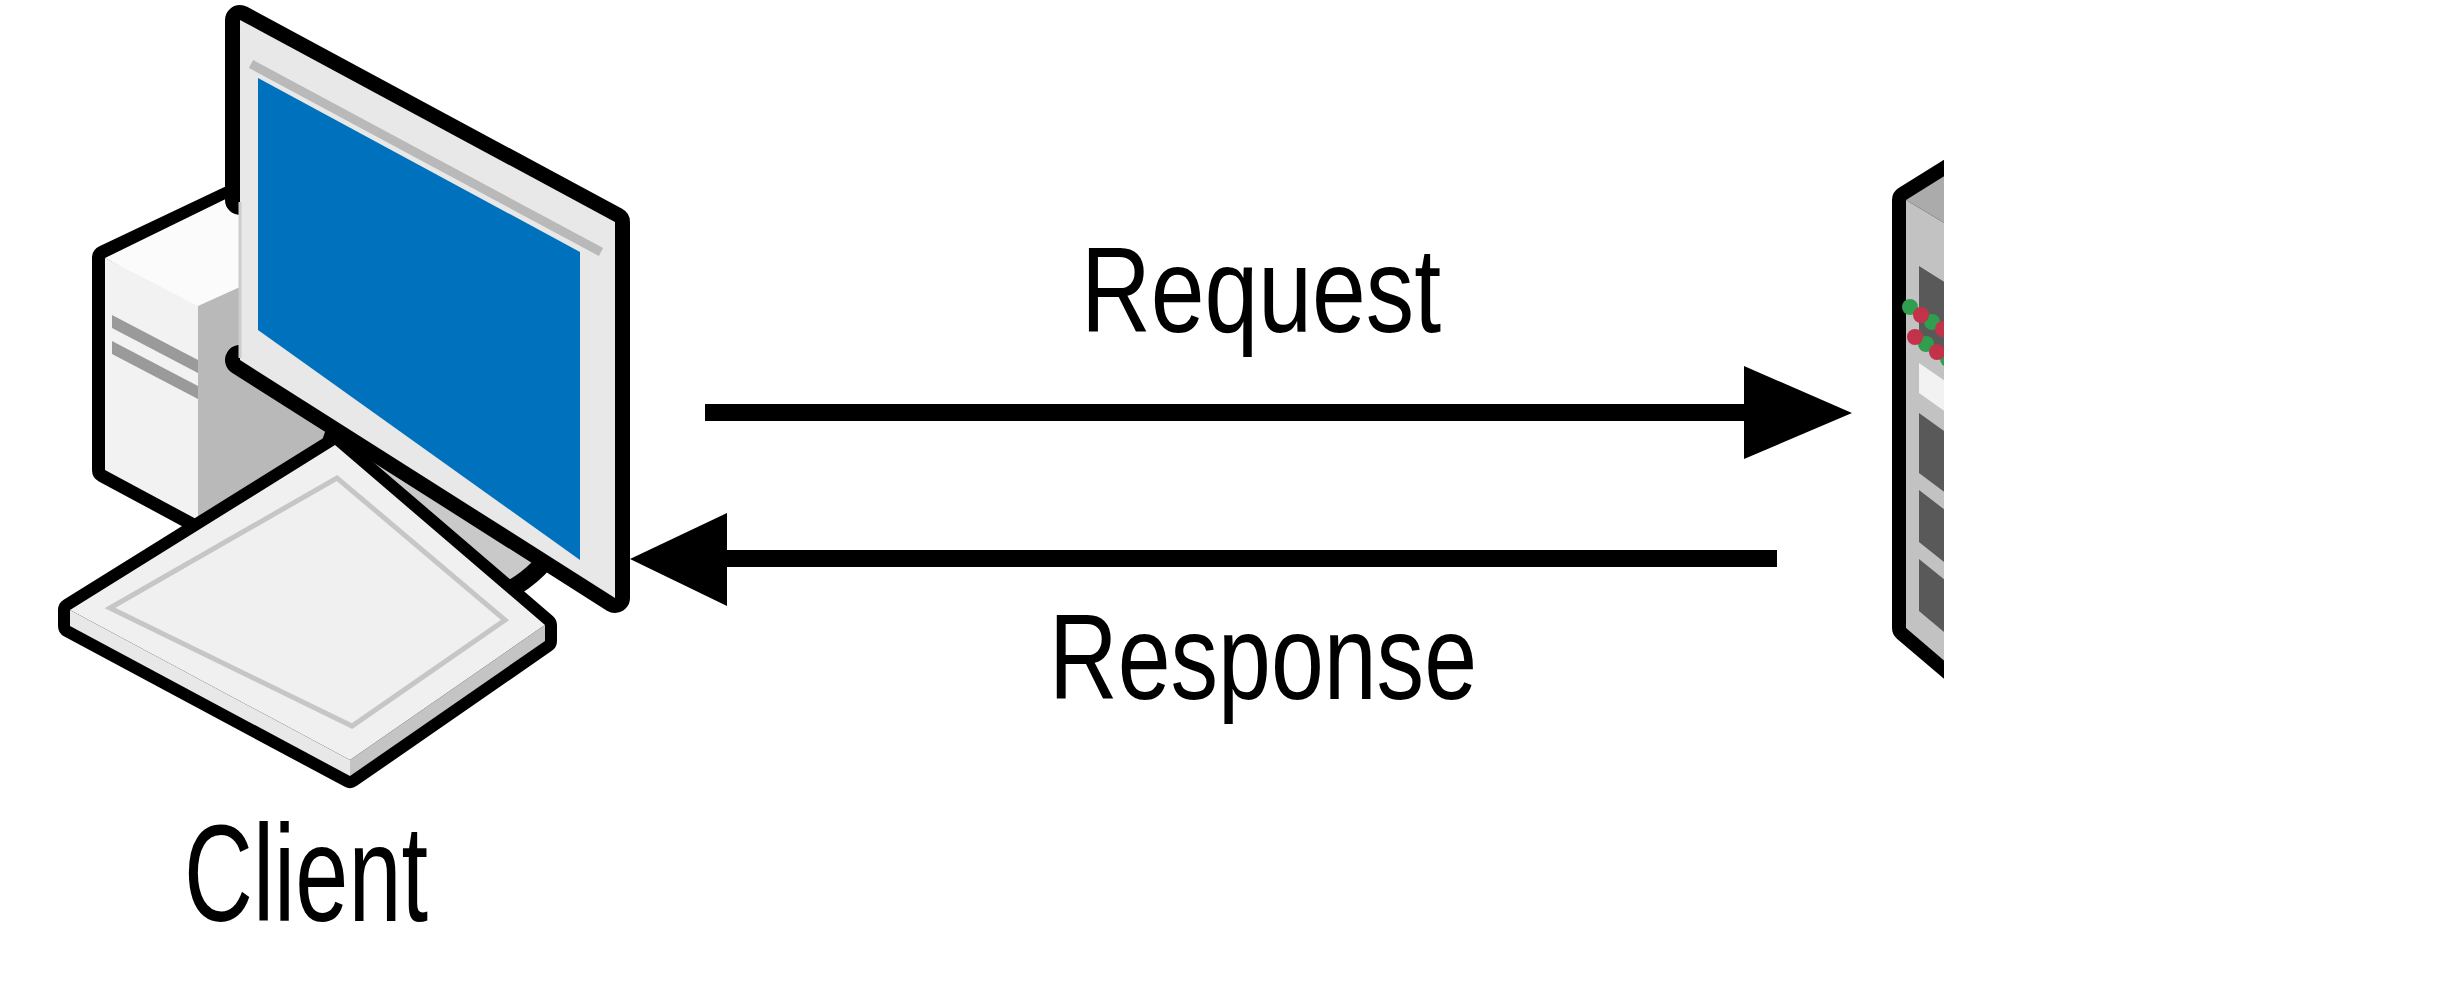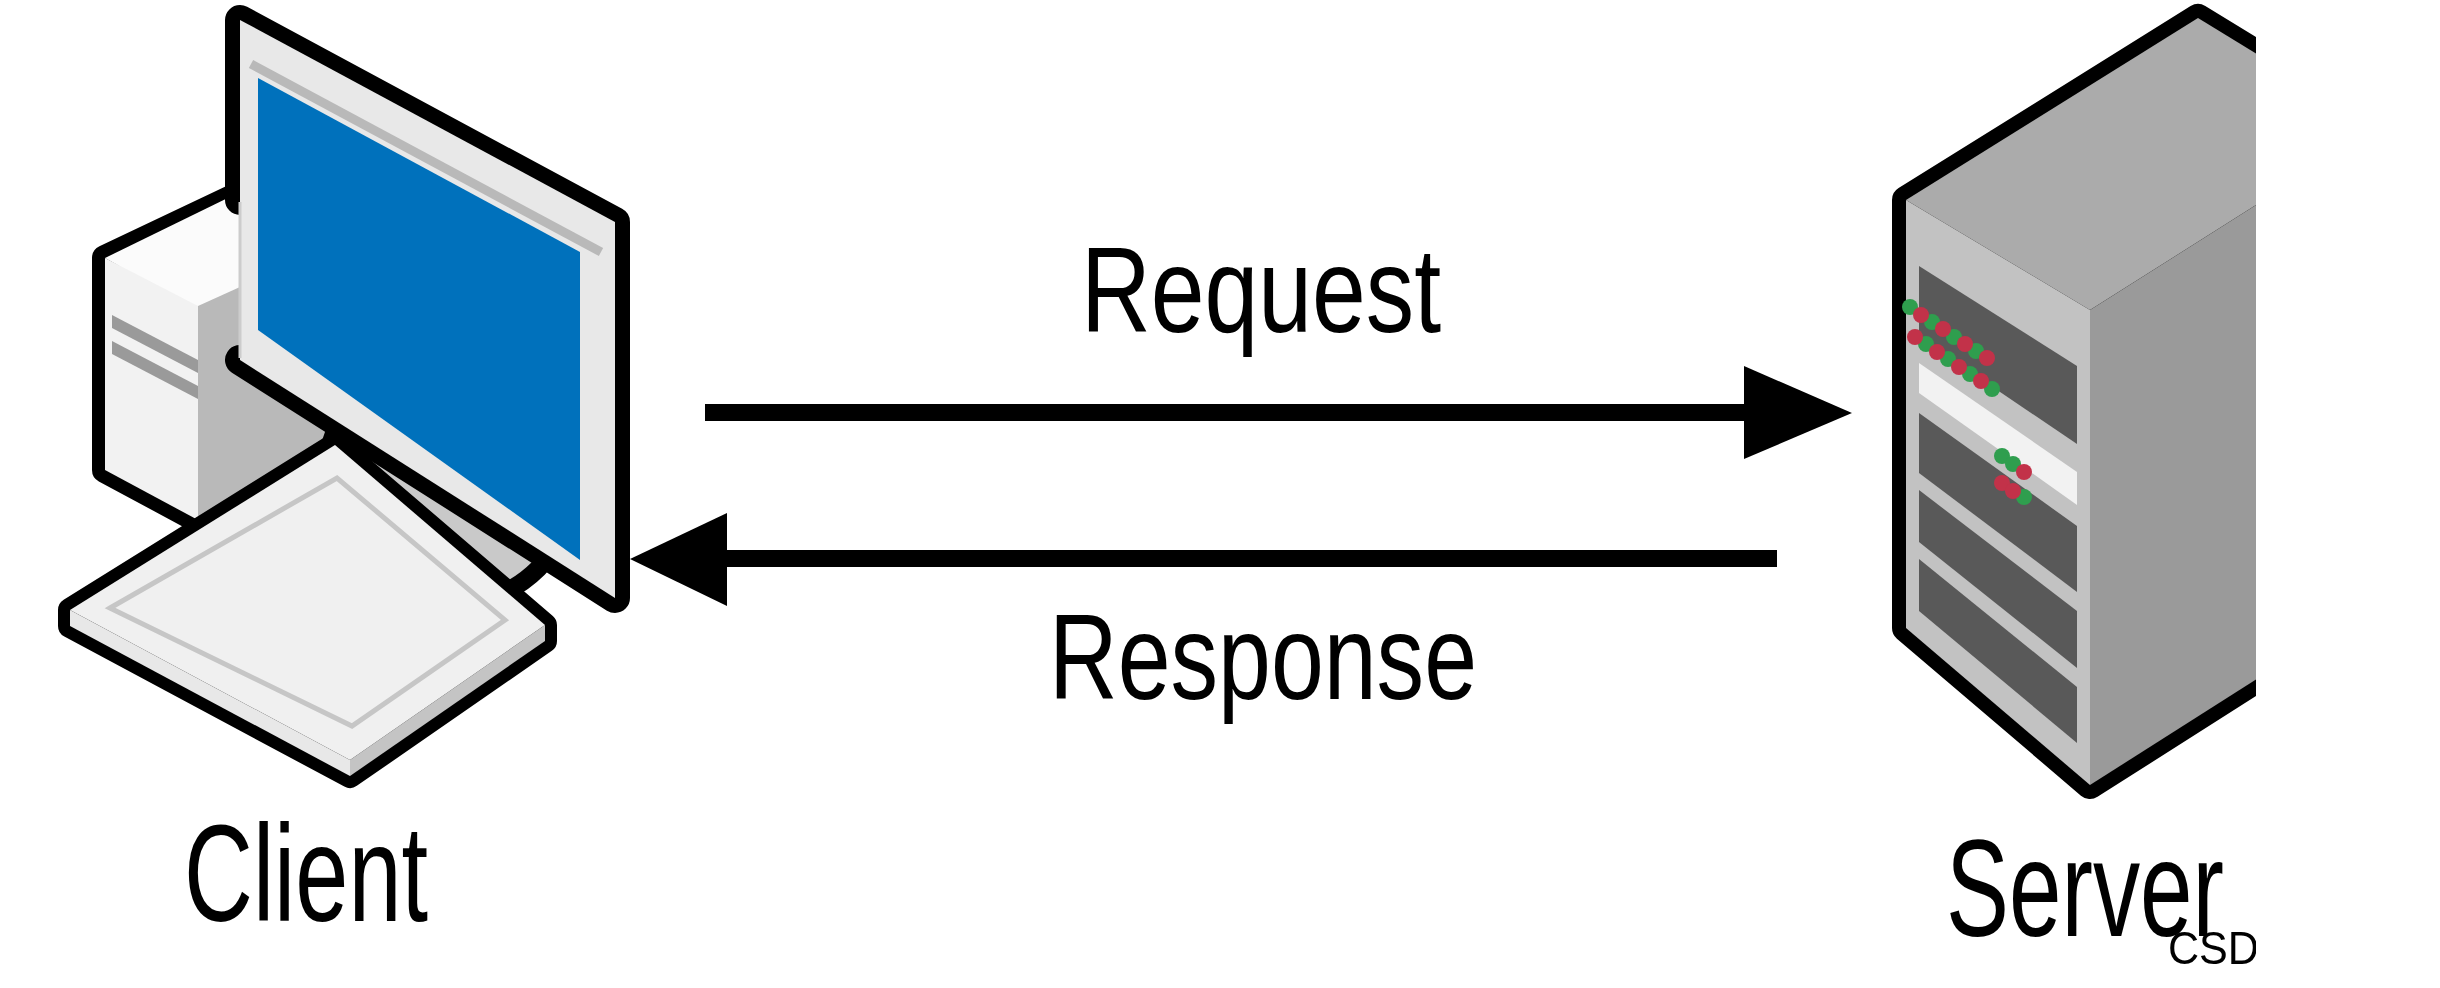--- a/index.html
+++ b/index.html
@@ -2,21 +2,21 @@
 <html><head>
 <meta charset="utf-8">
 <style>
   html, body {
     margin: 0;
     padding: 0;
     background: #ffffff;
   }
   .stage {
     position: relative;
-    width: 2256px;
+    width: 1944px;
     height: 988px;
     background: #ffffff;
     overflow: hidden;
   }
   svg {
     display: block;
     width: 2440px;
     height: 988px;
   }
   text {

